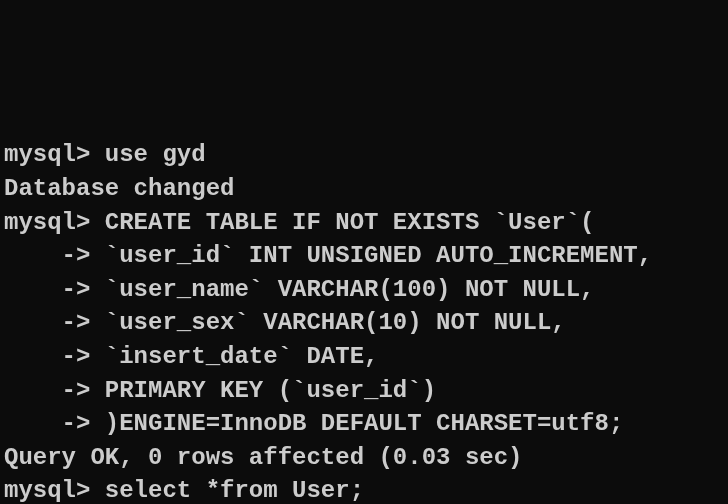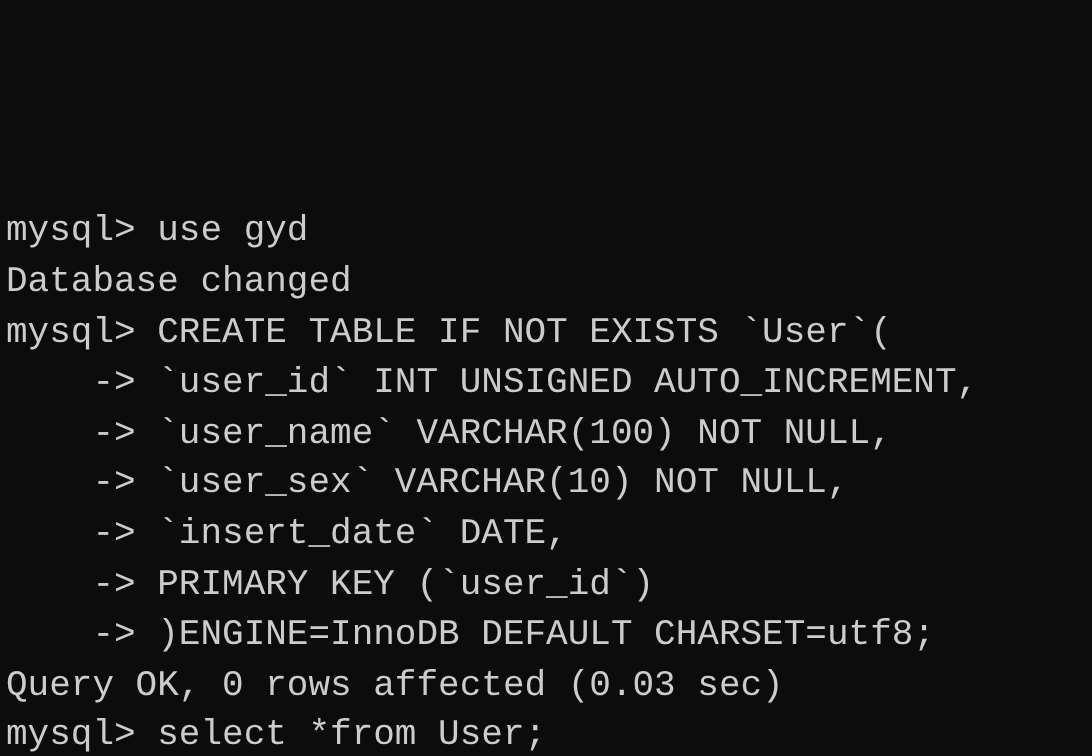--- a/index.html
+++ b/index.html
@@ -14,20 +14,21 @@
       font-size: 24px;
       line-height: 1.4;
       padding: 4px;
       width: 728px;
       height: 504px;
       overflow: hidden;
       white-space: pre;
     }
     .terminal-line {
       display: block;
+      font-weight: bold;
     }
   </style>
 </head>
 <body>
 
 
 
 <div><span class="terminal-line">mysql&gt; use gyd</span><span class="terminal-line">Database changed</span><span class="terminal-line">mysql&gt; CREATE TABLE IF NOT EXISTS `User`(</span><span class="terminal-line">    -&gt; `user_id` INT UNSIGNED AUTO_INCREMENT,</span><span class="terminal-line">    -&gt; `user_name` VARCHAR(100) NOT NULL,</span><span class="terminal-line">    -&gt; `user_sex` VARCHAR(10) NOT NULL,</span><span class="terminal-line">    -&gt; `insert_date` DATE,</span><span class="terminal-line">    -&gt; PRIMARY KEY (`user_id`)</span><span class="terminal-line">    -&gt; )ENGINE=InnoDB DEFAULT CHARSET=utf8;</span><span class="terminal-line">Query OK, 0 rows affected (0.03 sec)</span><span class="terminal-line"></span><span class="terminal-line">mysql&gt; select *from User;</span><span class="terminal-line"></span></div>
 
 

